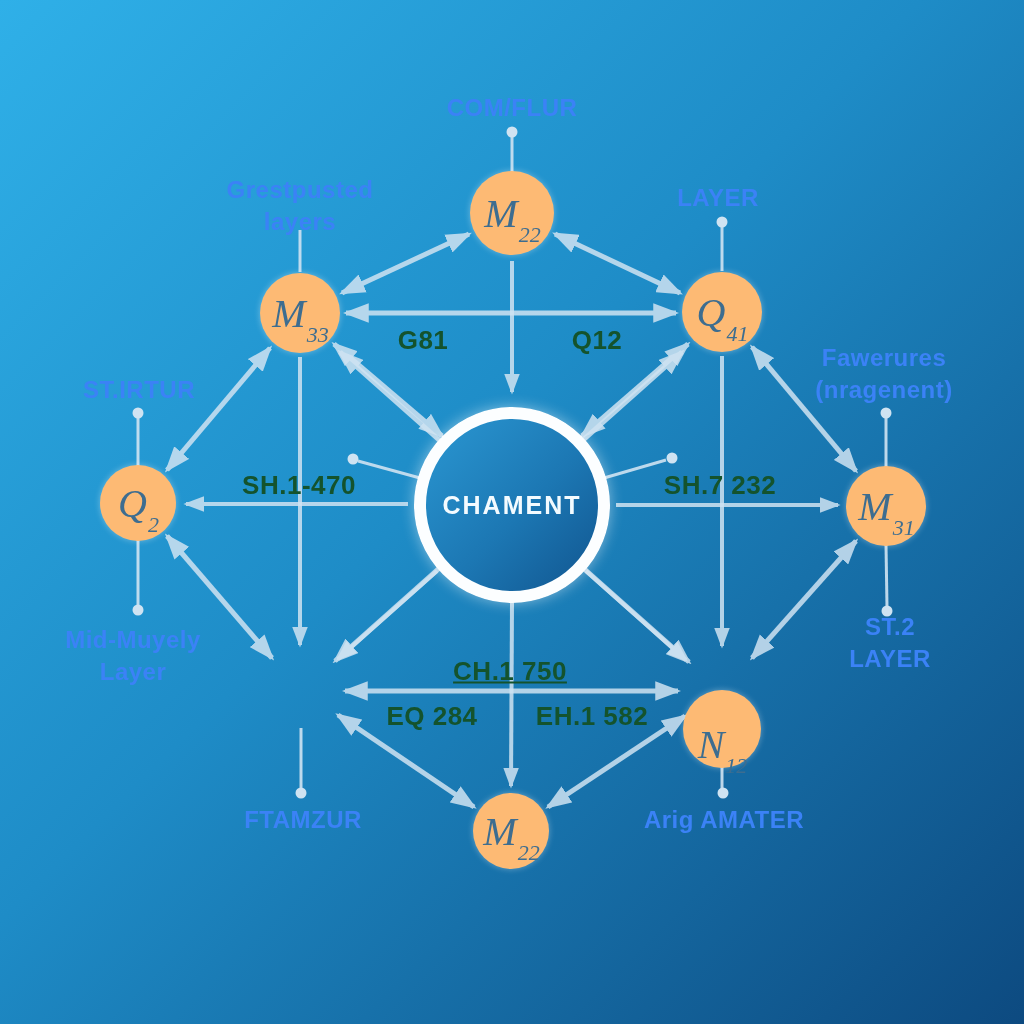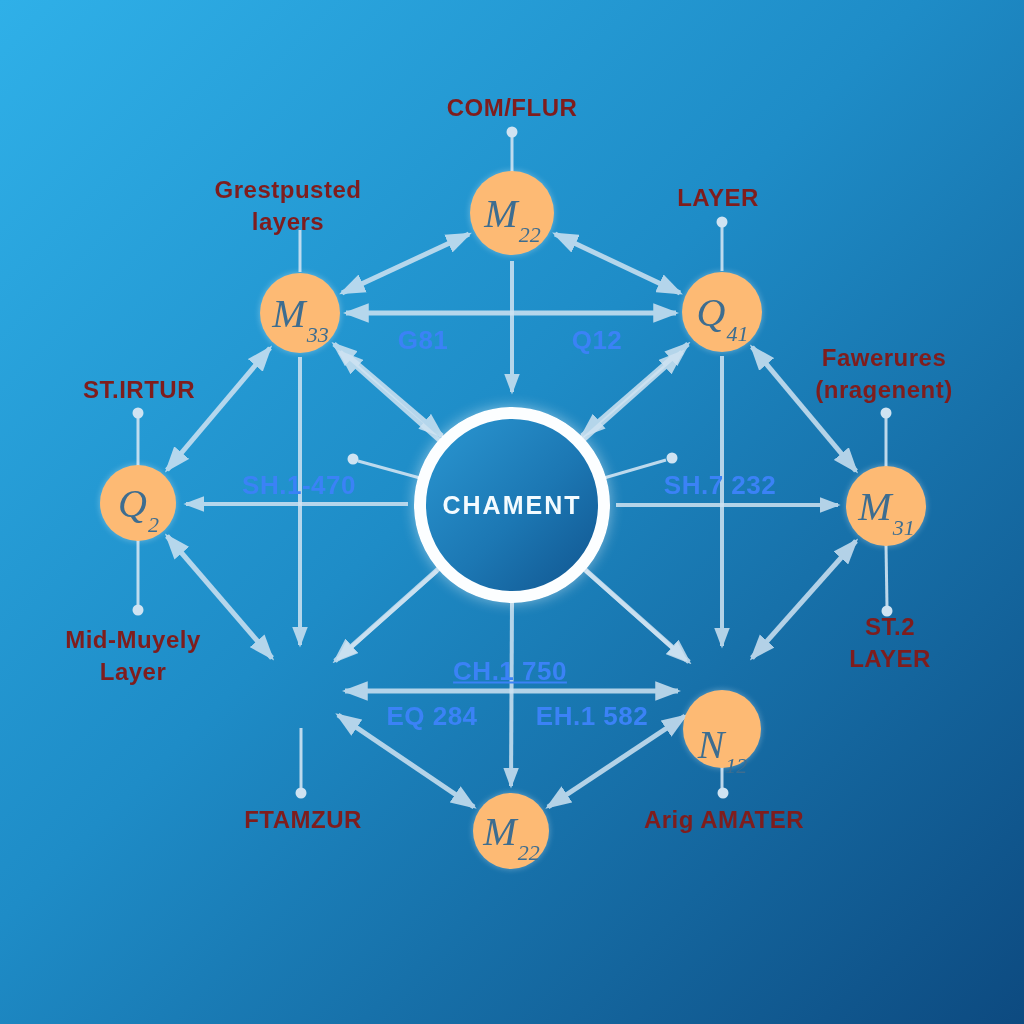--- a/index.html
+++ b/index.html
@@ -25,26 +25,26 @@
     border:12px solid #fcfeff;
     background:linear-gradient(135deg,#2a97d2 0%,#1c77b3 55%,#11558f 100%);
     display:flex;align-items:center;justify-content:center;
     box-shadow:0 0 14px rgba(255,255,255,.45);
   }
   .center-node .ctext{
     color:#f4fbff;font-size:25px;font-weight:600;letter-spacing:2px;
   }
   .caption{
     position:absolute;z-index:4;transform:translate(-50%,-50%);
-    color:#7f1d1d;font-size:24px;font-weight:600;letter-spacing:.5px;
+    color:#3b82f6;font-size:24px;font-weight:600;letter-spacing:.5px;
     text-align:center;white-space:pre-line;line-height:1.35;
   }
   .edge-label{
     position:absolute;z-index:4;transform:translate(-50%,-50%);
-    color:#3b82f6;font-size:26px;font-weight:600;letter-spacing:.5px;
+    color:#14532d;font-size:26px;font-weight:600;letter-spacing:.5px;
     white-space:nowrap;
   }
 </style>
 </head>
 <body>
 
 <div class="stage">
 
   <svg class="edges" width="1024" height="1024" viewBox="0 0 1024 1024">
     <defs>
@@ -132,21 +132,21 @@
     <span><i>M</i><sub>31</sub></span>
   </div>
   <div class="node" style="left:683px;top:690px;width:78px;height:78px;align-items:flex-end;">
     <span><i>N</i><sub>12</sub></span>
   </div>
   <div class="node" style="left:473px;top:793px;width:76px;height:76px;">
     <span><i>M</i><sub>22</sub></span>
   </div>
 
   <div class="caption" style="left:512px;top:108px;">COM/FLUR</div>
-  <div class="caption" style="left:288px;top:206px;">Grestpusted
+  <div class="caption" style="left:300px;top:206px;">Grestpusted
 layers</div>
   <div class="caption" style="left:718px;top:198px;">LAYER</div>
   <div class="caption" style="left:139px;top:390px;">ST.IRTUR</div>
   <div class="caption" style="left:884px;top:374px;">Fawerures
 (nragenent)</div>
   <div class="caption" style="left:133px;top:656px;">Mid-Muyely
 Layer</div>
   <div class="caption" style="left:890px;top:643px;">ST.2 LAYER</div>
   <div class="caption" style="left:303px;top:820px;">FTAMZUR</div>
   <div class="caption" style="left:724px;top:820px;">Arig AMATER</div>

